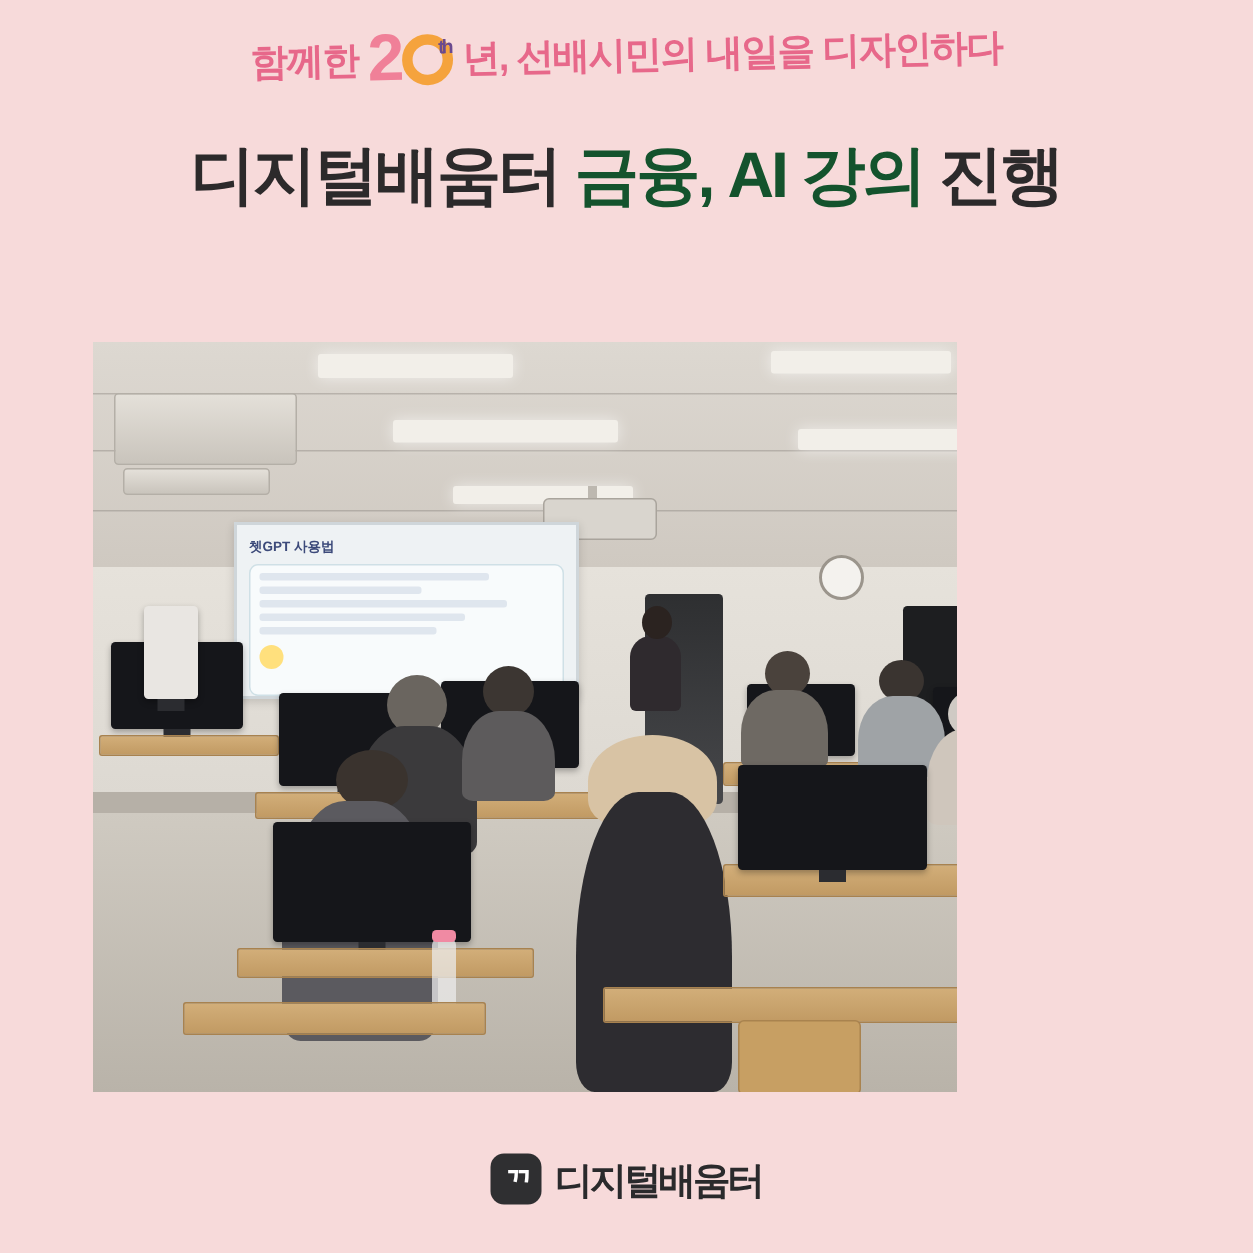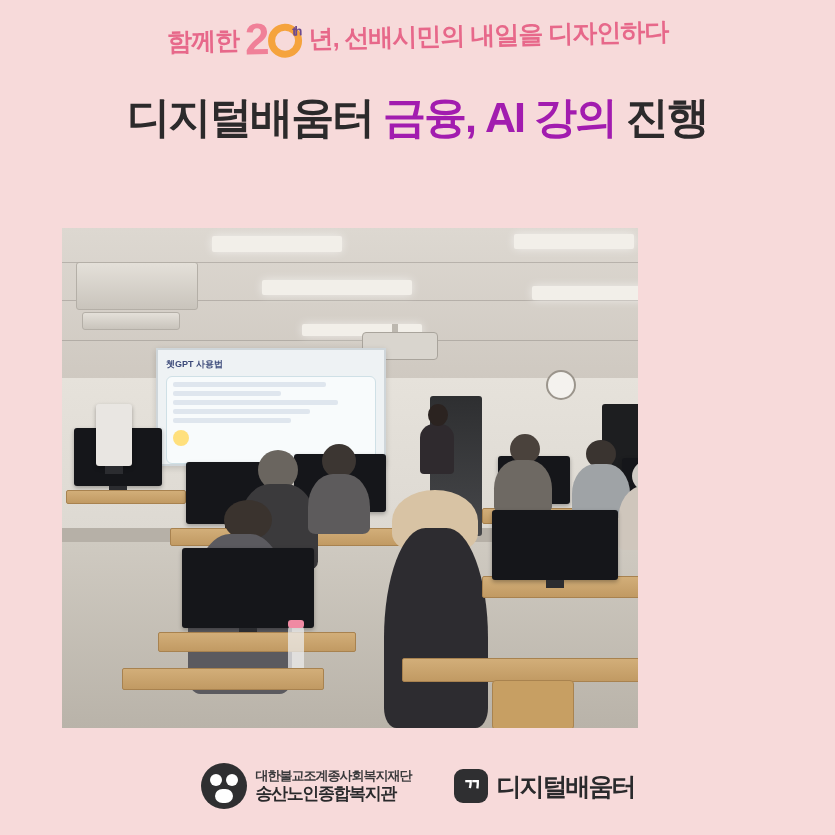--- a/index.html
+++ b/index.html
@@ -89,21 +89,21 @@
   .headline .l2 {
     margin-top: 8px;
     font-size: 43px;
     font-weight: bold;
     color: #2c2a2b;
     letter-spacing: -2px;
     line-height: 1.2;
     white-space: nowrap;
   }
   .headline .hl {
-    color: #a21caf;
+    color: #14532d;
   }
   
   .photo-frame {
     position: absolute;
     left: 62px;
     top: 228px;
     width: 576px;
     height: 500px;
     overflow: hidden;
     background: #b9b3ac;
@@ -470,31 +470,20 @@
       <div class="bottle-cap"></div>
 
       <div class="desk" style="left:340px; top:430px; width:250px; height:22px;"></div>
       <div class="desk" style="left:60px;  top:440px; width:200px; height:20px;"></div>
       <div class="chair" style="left:430px; top:452px; width:80px; height:48px; background:#c79f63;"></div>
     </div>
   </div>
 
   <div class="footer">
     <div class="logo-group">
-      <div class="logo-mark">
-        <i class="a"></i>
-          <i class="b"></i>
-          <i class="c"></i>
-      </div>
-      <div class="logo-text">
-        <div class="t1">대한불교조계종사회복지재단</div>
-        <div class="t2">송산노인종합복지관</div>
-      </div>
-    </div>
-    <div class="logo-group">
       <div class="dl-mark">
         <span>ᄁ</span>
       </div>
       <div class="dl-text">디지털배움터</div>
     </div>
   </div>
 
 </div>
 
 </body></html>

